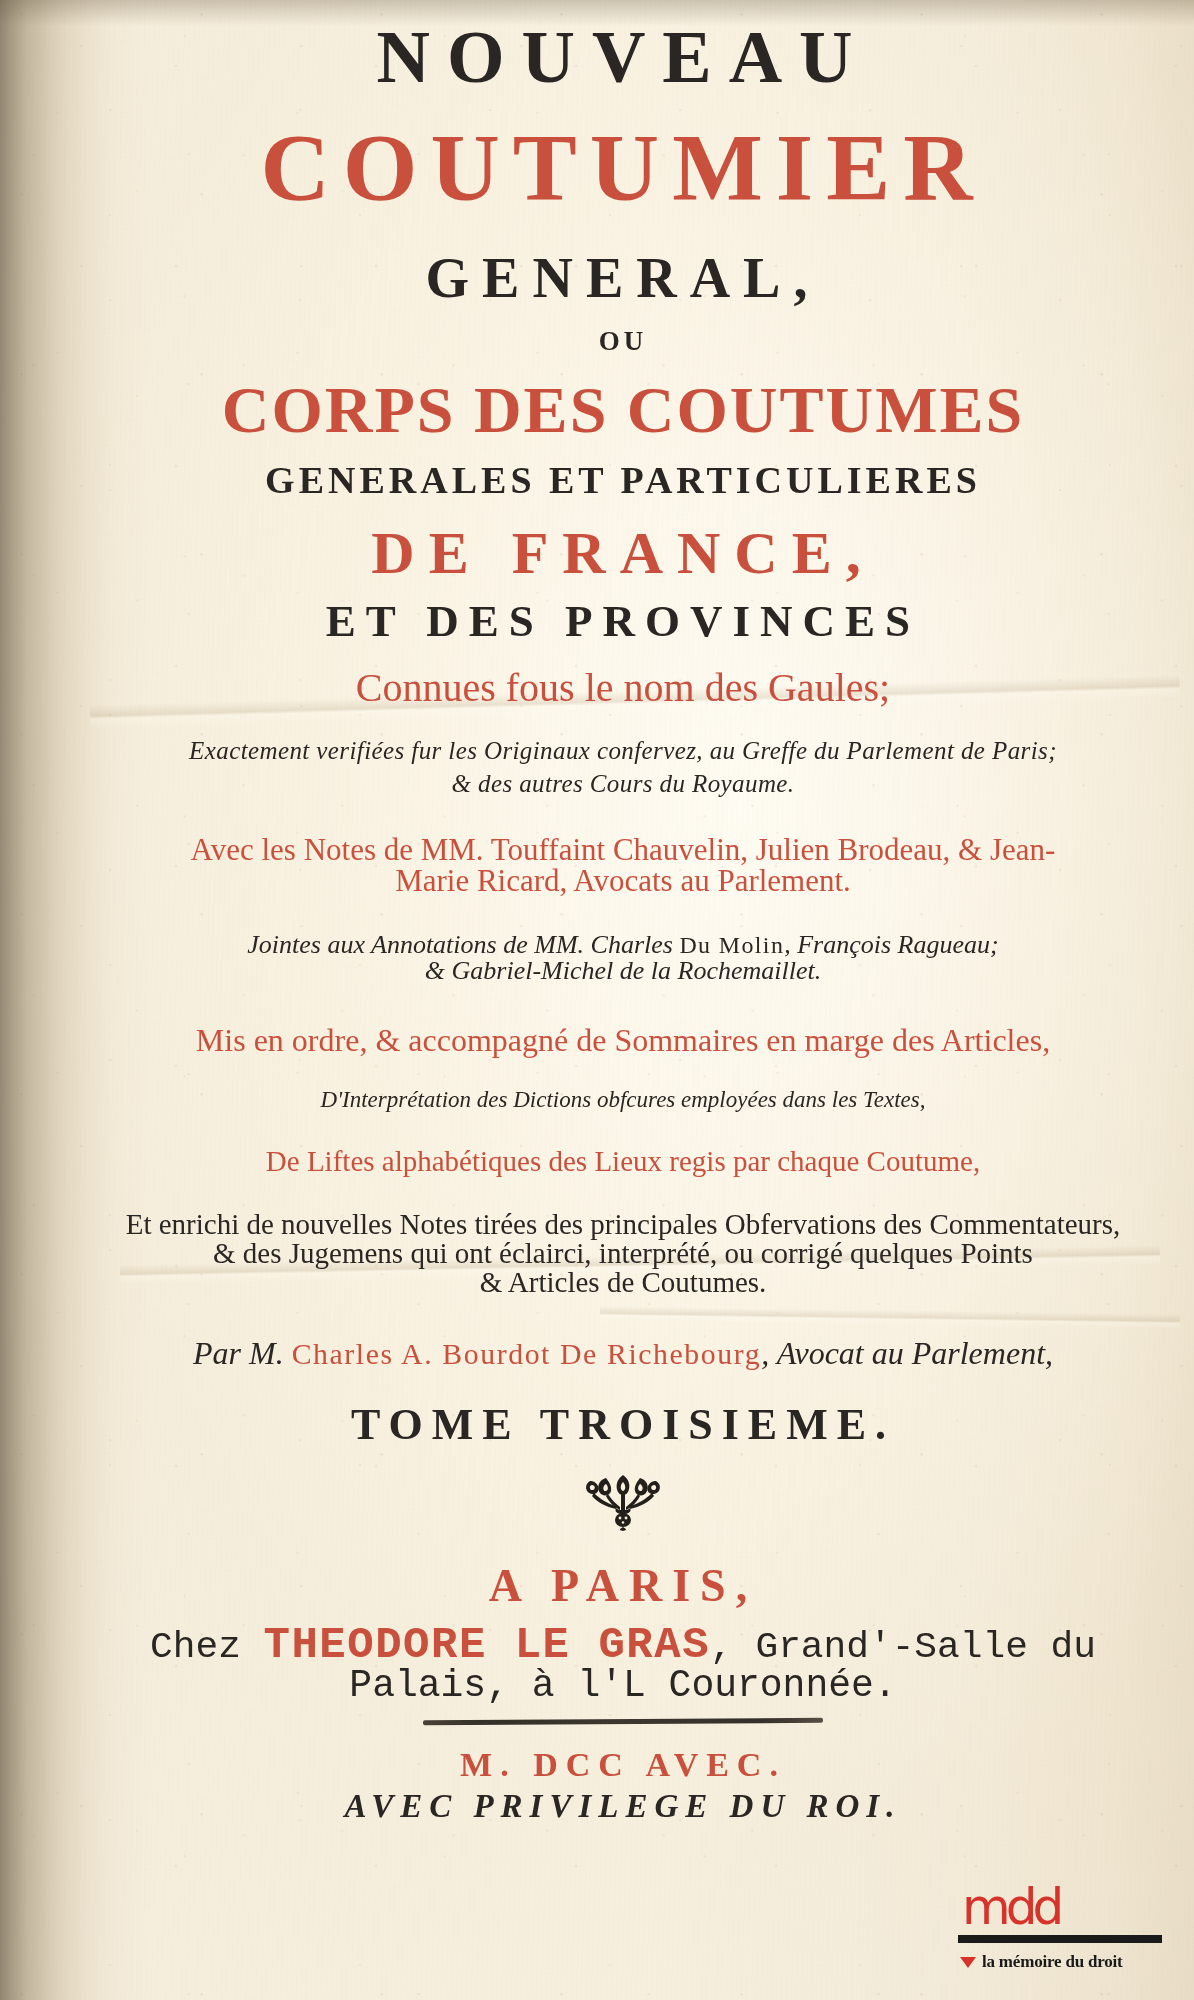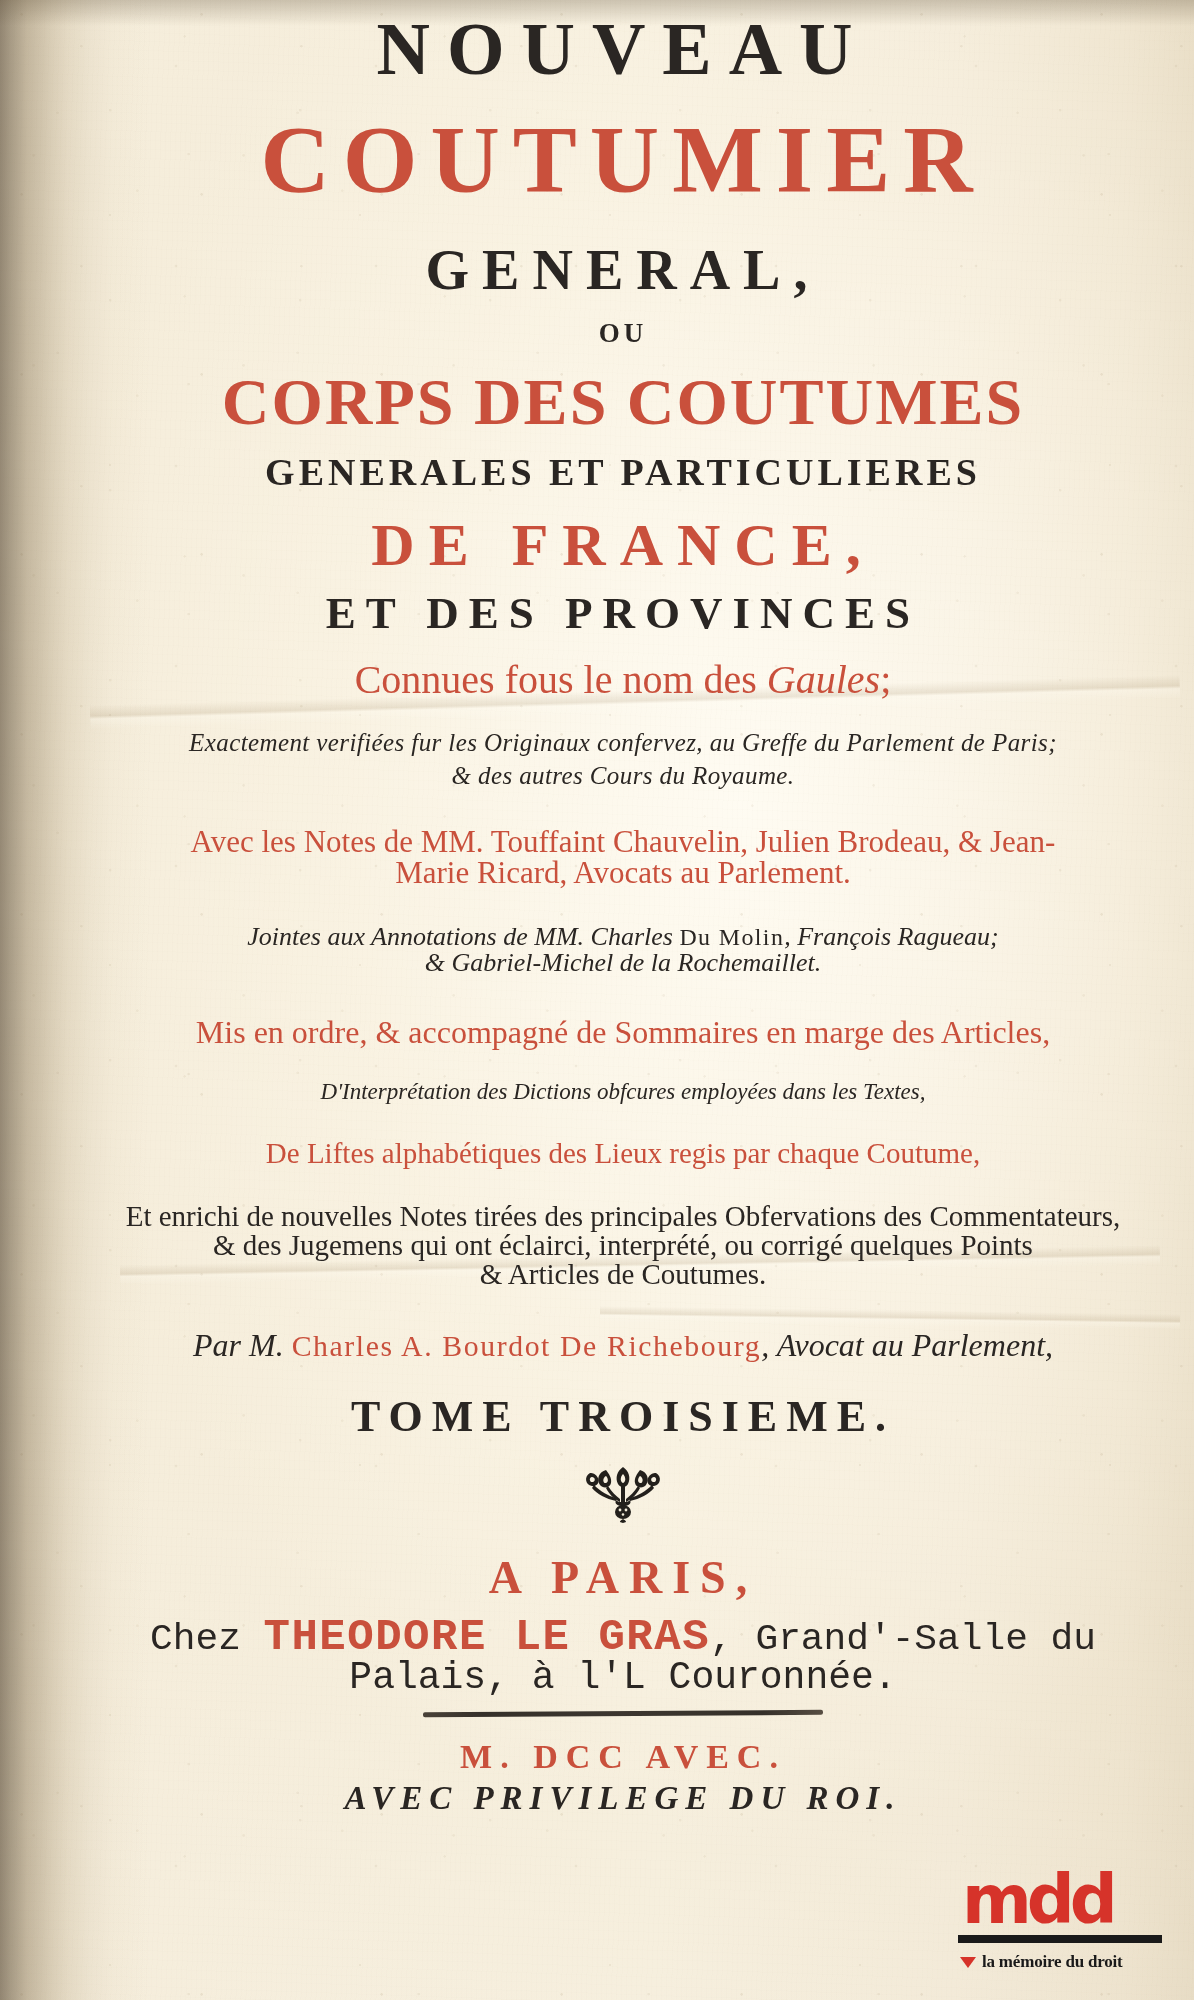--- a/index.html
+++ b/index.html
@@ -54,21 +54,21 @@
     background: linear-gradient(180deg, rgba(255,255,255,0) 0%, rgba(163,142,108,.20) 45%, rgba(255,252,242,.30) 58%, rgba(255,255,255,0) 100%);
   }
   #crease1 { left:90px; top:690px; width:1090px; height:24px; transform: rotate(-1.6deg); }
   #crease2 { left:120px; top:1255px; width:1040px; height:20px; transform: rotate(-1.1deg); }
   #crease3 { left:600px; top:1310px; width:580px; height:16px; transform: rotate(0.8deg); }
 
   .content {
     position:relative;
     z-index:3;
     width:1194px;
-    padding: 8px 58px 0 110px;
+    padding: 16px 58px 0 110px;
     text-align:center;
   }
 
   
   .l {
     margin:0;
     line-height:1;
     white-space:nowrap;
     color:#2b2722;
   }
@@ -87,21 +87,21 @@
   
   #line-nouveau      { font-size:74px;  letter-spacing:17px; padding-top:4px; }
   #line-coutumier    { font-size:96px;  letter-spacing:13px; padding-top:26px; }
   #line-general      { font-size:56px;  letter-spacing:13px; padding-top:34px; }
   #line-ou           { font-size:27px;  letter-spacing:4px;  padding-top:22px; }
   #line-corps        { font-size:66px;  letter-spacing:2px;  padding-top:22px; }
   #line-generales    { font-size:38px;  letter-spacing:4px;  padding-top:18px; }
   #line-defrance     { font-size:60px;  letter-spacing:14px; padding-top:24px; }
   #line-provinces    { font-size:45px;  letter-spacing:10px; padding-top:16px; }
   #line-connues      { font-size:40px;  letter-spacing:0px;  padding-top:24px; font-weight:400; }
-  #line-connues .it  { font-style:italic; }
+  #line-connues .it  { }
 
   .small-ital        { font-size:25px; font-style:italic; letter-spacing:.4px;margin-top:8px; }
   #blk-exactement    { padding-top:22px; line-height:1.22; }
 
   #blk-avec          { padding-top:38px; line-height:1.24; font-size:31px; }
   #blk-jointes       { padding-top:36px; line-height:1.26; font-size:26px; font-style:italic; }
   .sc                { font-style:normal; font-size:.92em; letter-spacing:1.4px; }
   #blk-mis           { padding-top:40px; font-size:32px; }
   #blk-interp        { padding-top:32px; font-size:23px; font-style:italic; }
   #blk-listes        { padding-top:36px; font-size:29px; }
@@ -138,22 +138,22 @@
   #mdd-logo {
     position:absolute;
     right:26px;
     bottom:28px;
     width:210px;
     z-index:6;
     text-align:left;
   }
   #mdd-mark {
     font-family:"DejaVu Sans","Liberation Sans",sans-serif;
-    font-weight:700;
-    font-size:67px;
+    font-weight:400;
+    font-size:50px;
     line-height:.82;
     letter-spacing:-5px;
     color:#d6332a;
     padding-left:4px;
   }
   #mdd-bar {
     height:8px;
     background:#1a1a1a;
     margin-top:7px;
     width:204px;

